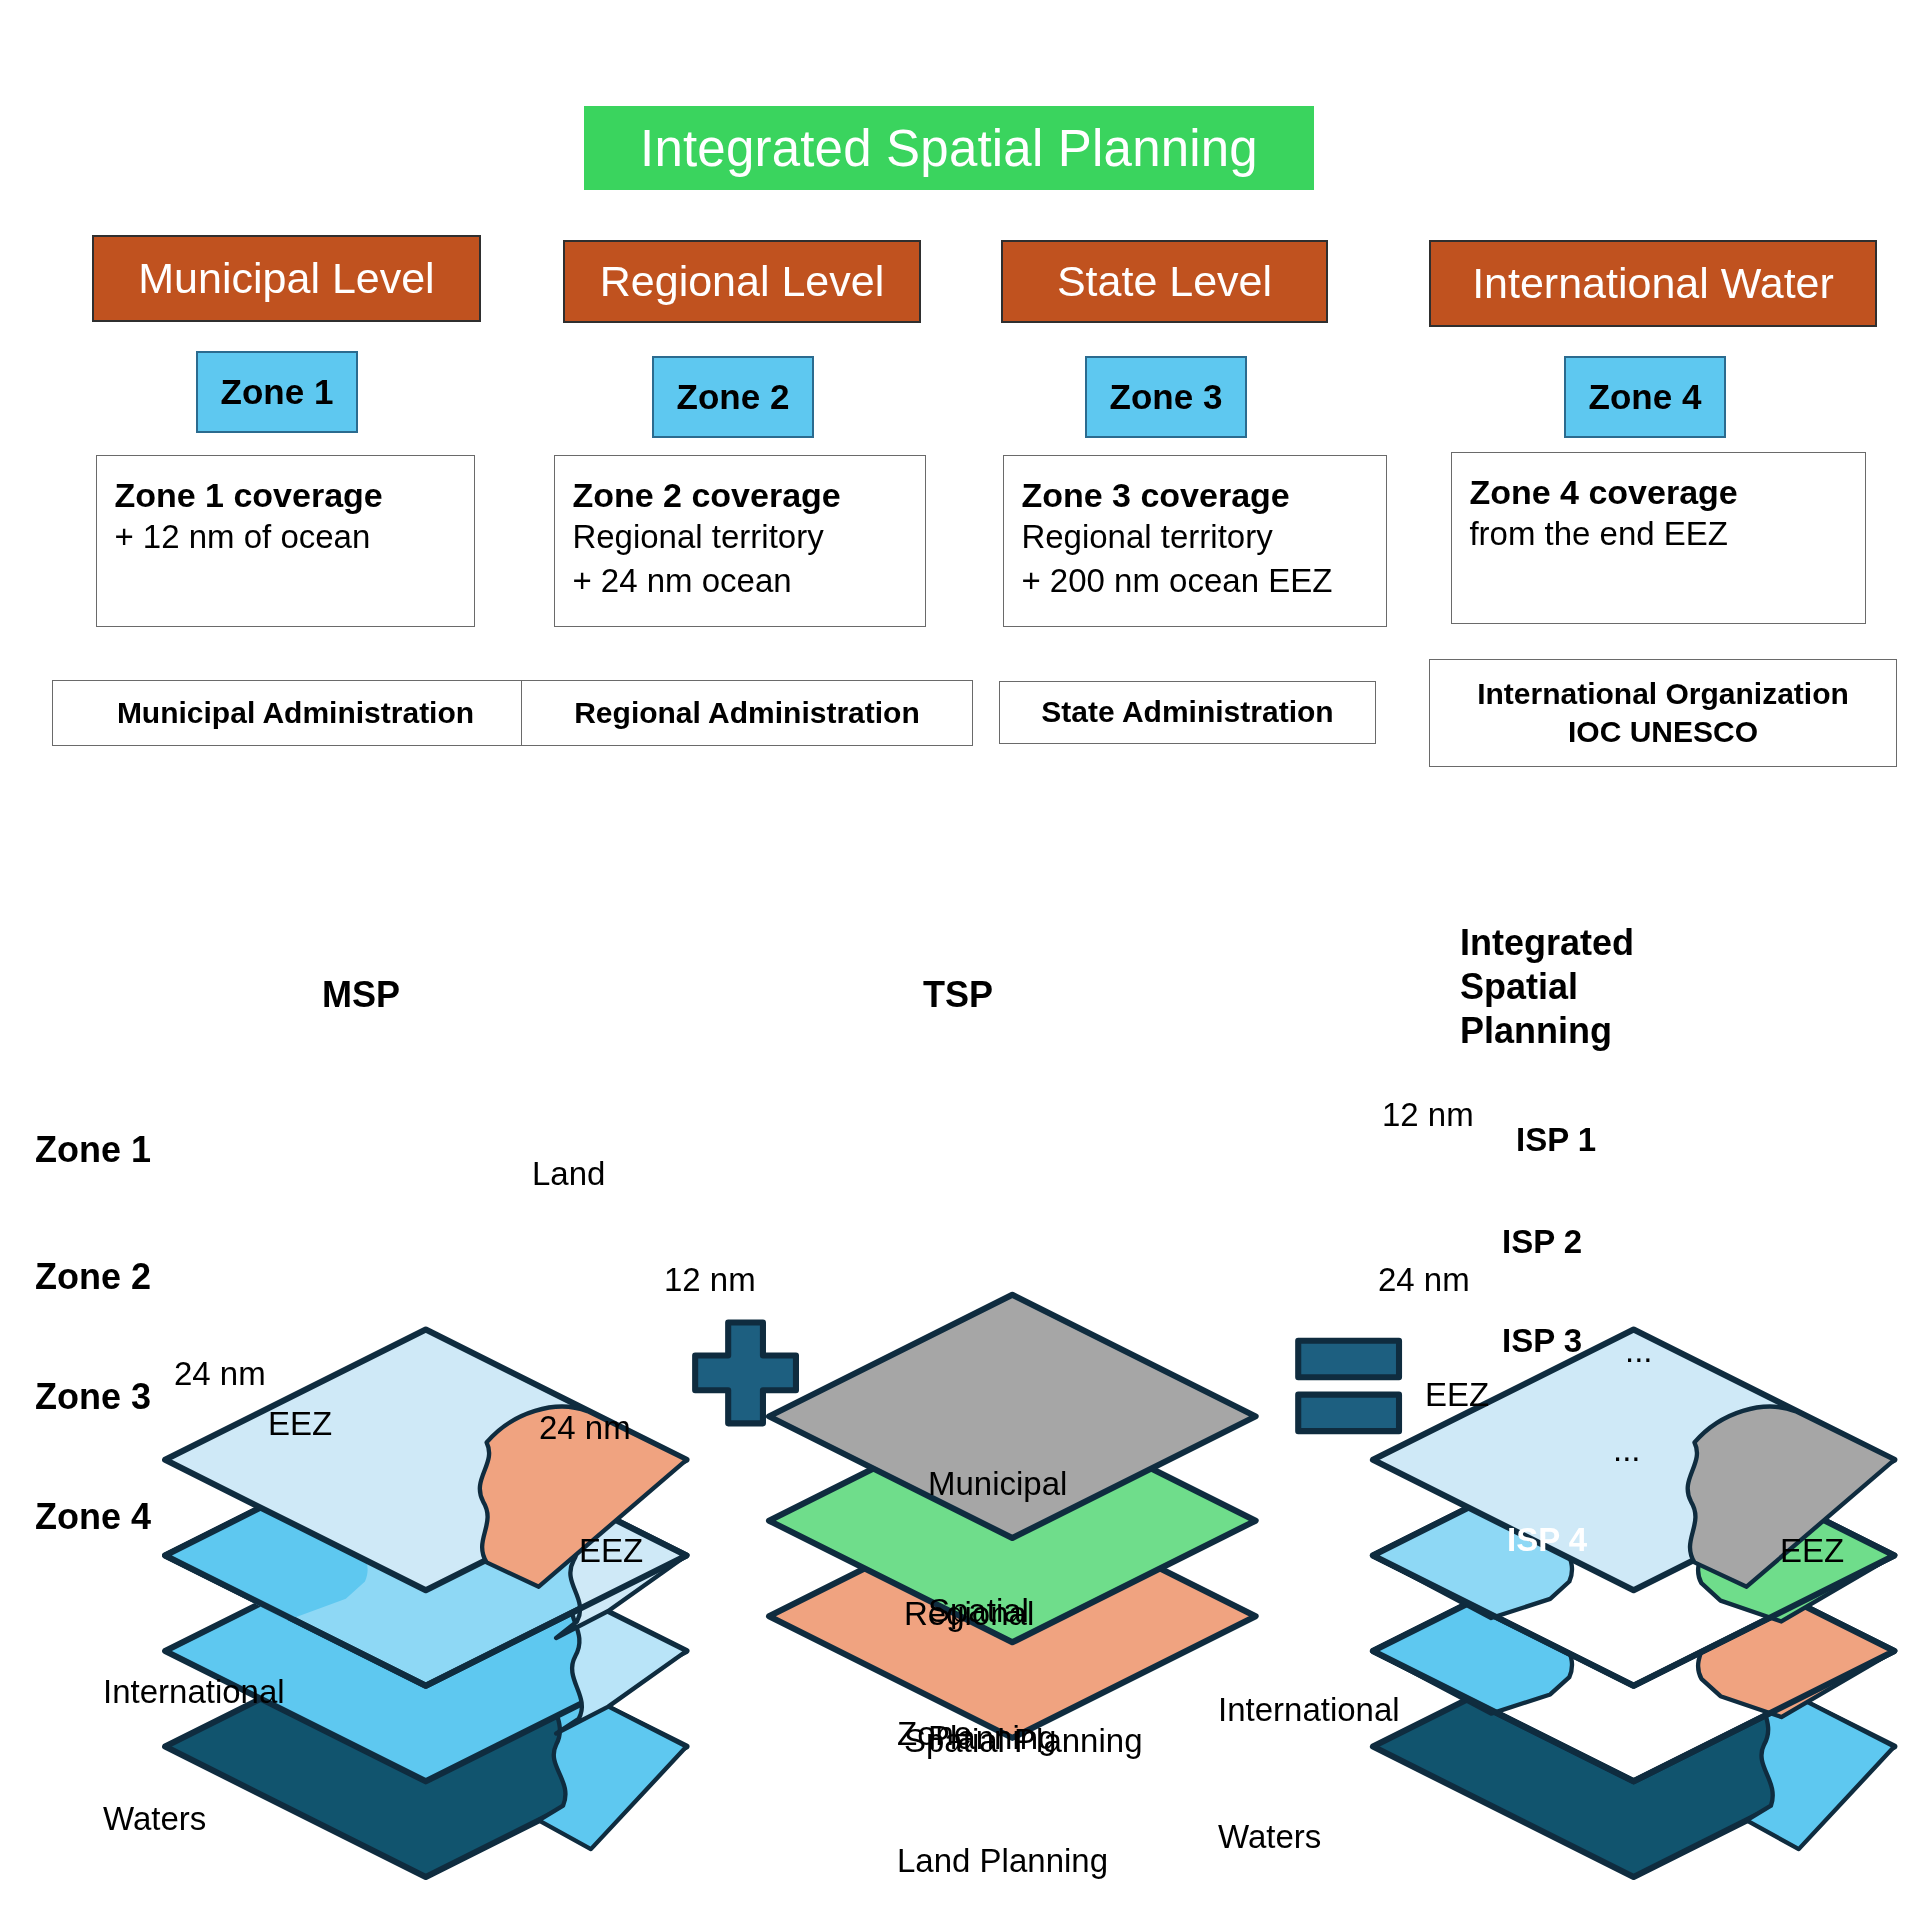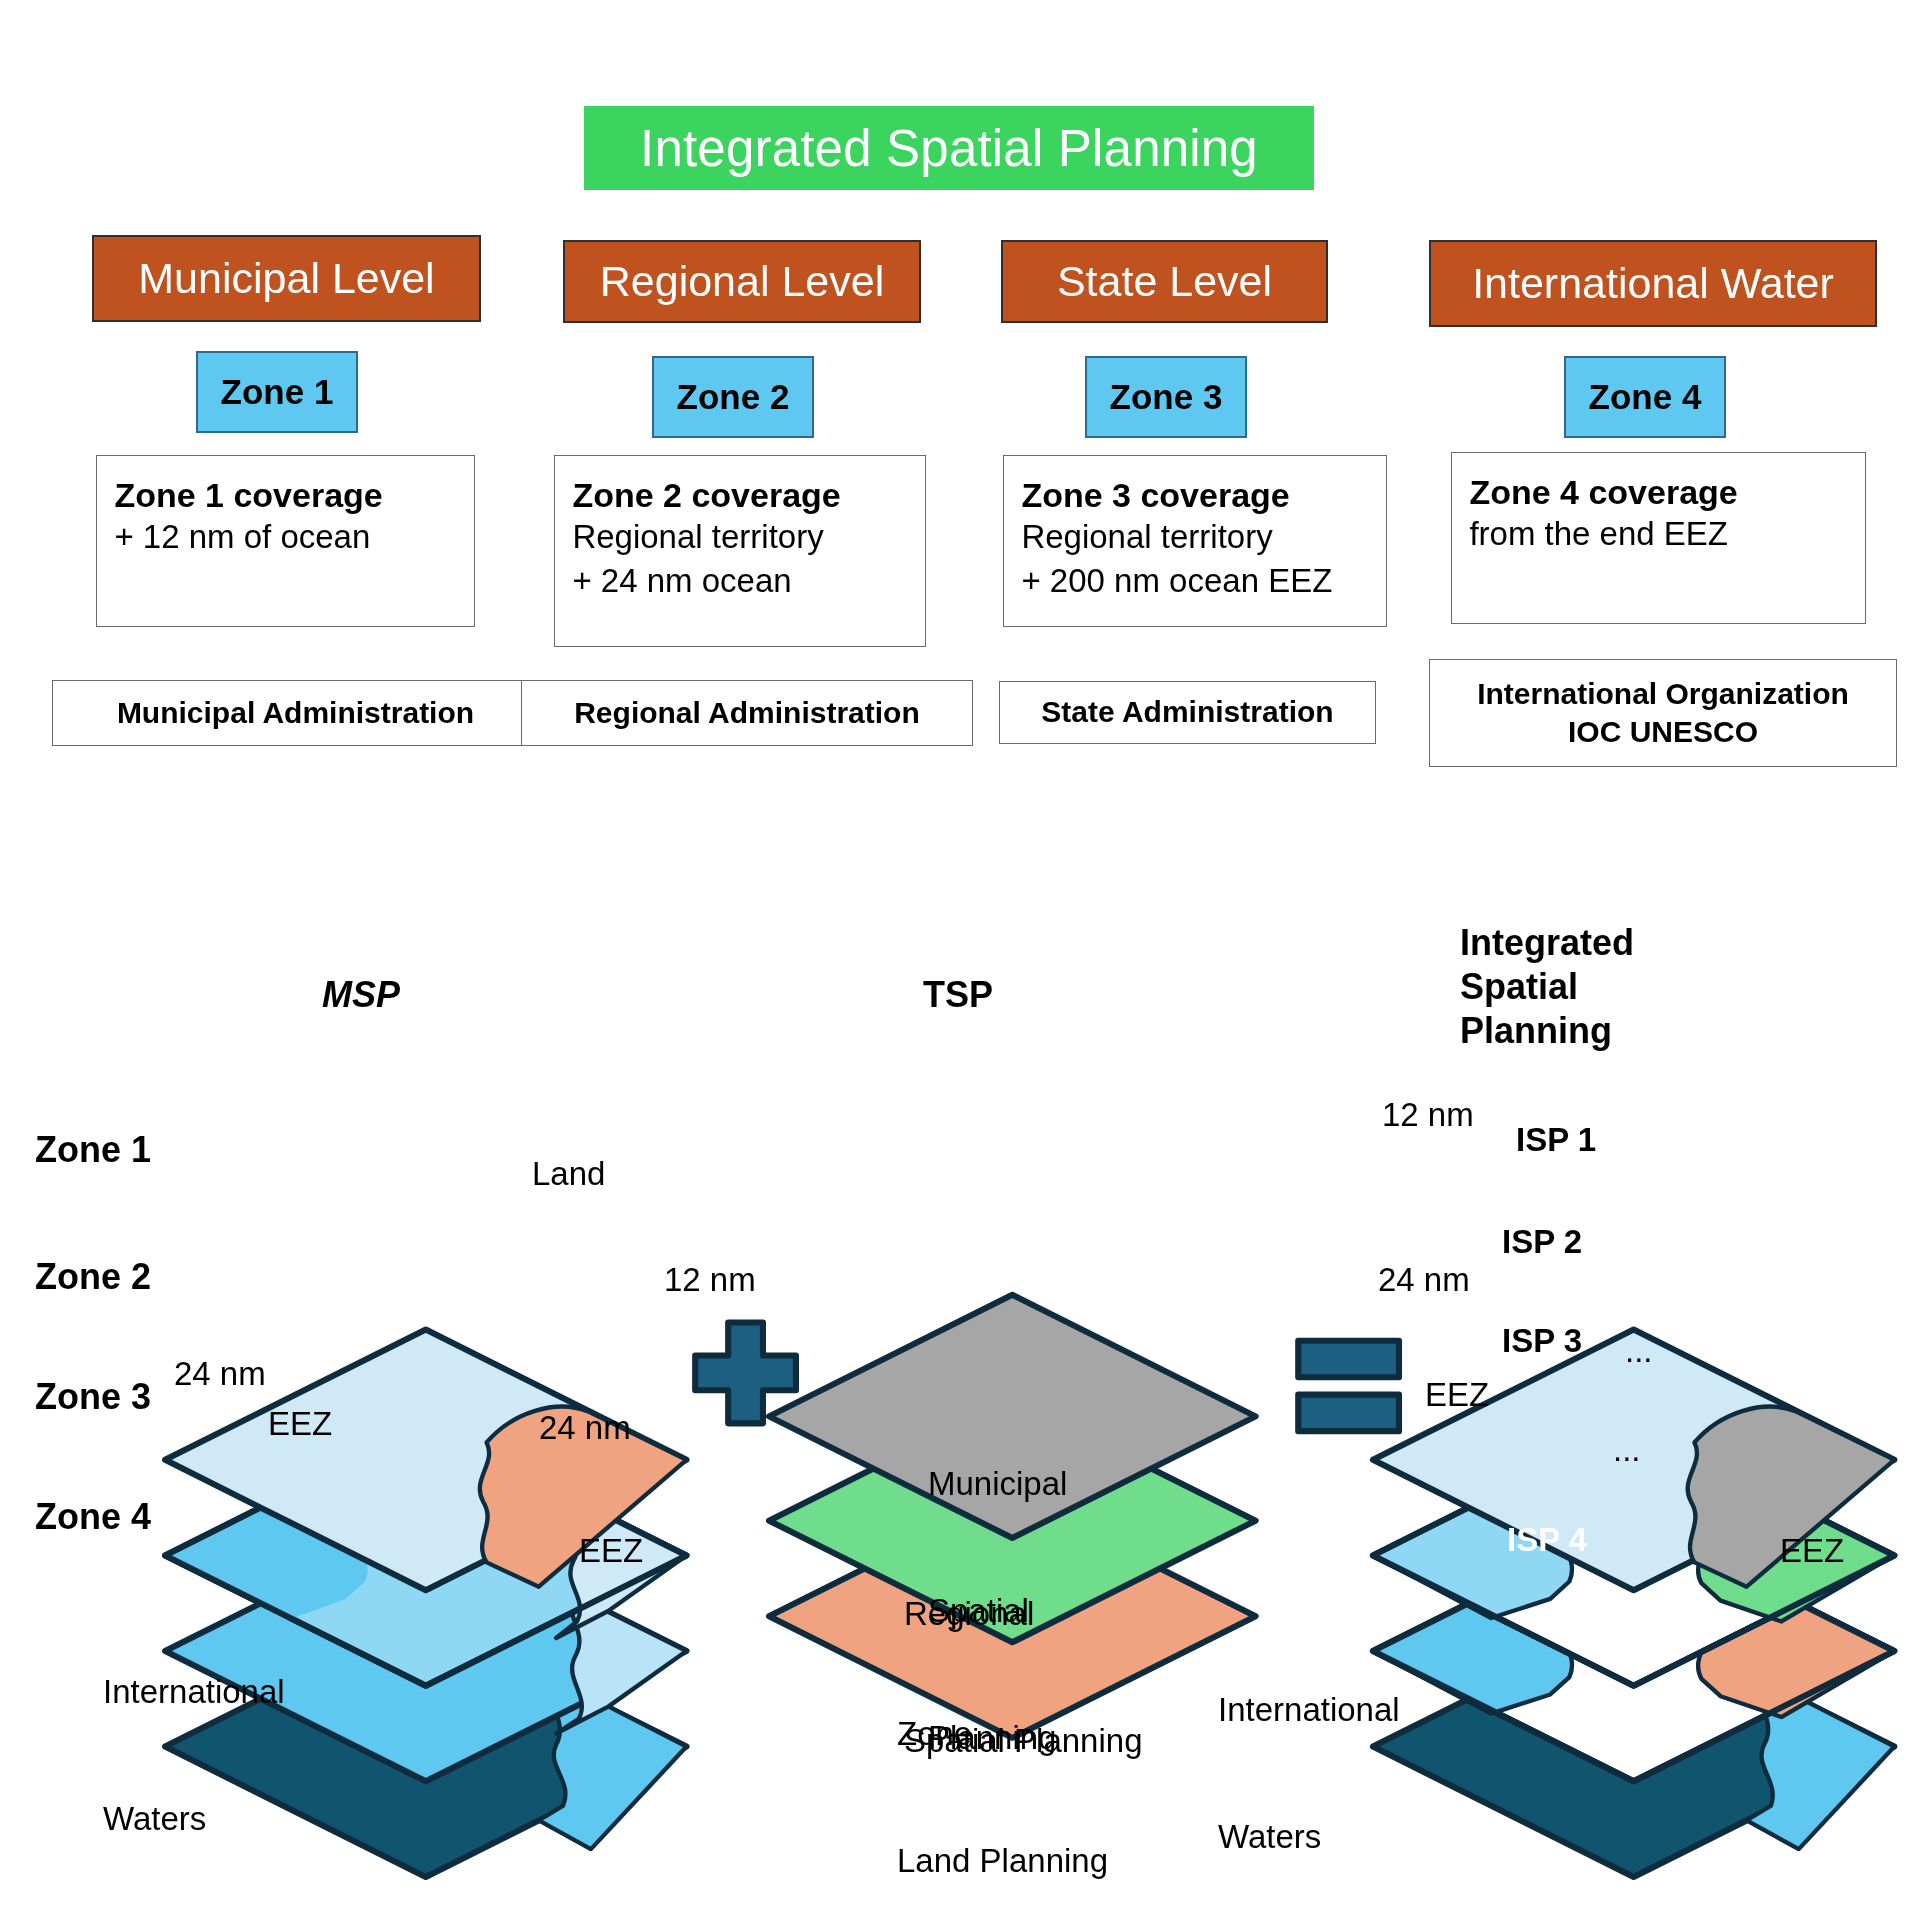--- a/index.html
+++ b/index.html
@@ -145,21 +145,21 @@
   </div>
   <div class="zone-badge" style="left:1564px; top:356px; width:162px; height:82px;">
     <span>Zone 4</span>
   </div>
 
   <div class="coverage-box" style="left:96px; top:455px; width:379px; height:172px;">
     <div class="cov-title">Zone 1 coverage</div>
     <div class="cov-line">+ 12 nm of ocean</div>
   </div>
 
-  <div class="coverage-box" style="left:554px; top:455px; width:372px; height:192px;">
+  <div class="coverage-box" style="left:554px; top:455px; width:372px; height:172px;">
     <div class="cov-title">Zone 2 coverage</div>
     <div class="cov-line">Regional territory</div>
     <div class="cov-line">+ 24 nm ocean</div>
   </div>
 
   <div class="coverage-box" style="left:1003px; top:455px; width:384px; height:172px;">
     <div class="cov-title">Zone 3 coverage</div>
     <div class="cov-line">Regional territory</div>
     <div class="cov-line">+ 200 nm ocean EEZ</div>
   </div>
@@ -179,21 +179,21 @@
     <span>State Administration</span>
   </div>
   <div class="admin-box" style="left:1429px; top:659px; width:468px; height:108px;">
     <span>International Organization</span>
     <span>IOC UNESCO</span>
   </div>
 </div>
 
 <div id="bottom-section">
 
-  <div class="stack-title" style="left:322px; top:139px; width:174px;font-style:italic;">MSP</div>
+  <div class="stack-title" style="left:322px; top:139px; width:174px;">MSP</div>
 
   <div class="stack-title" style="left:923px; top:139px; width:174px;">TSP</div>
 
   <div class="stack-title" style="left:1460px; top:87px; width:278px;">
     <div>Integrated</div>
     <div>Spatial</div>
     <div>Planning</div>
   </div>
 
   <div class="zone-row-label" style="left:35px; top:295px;">Zone 1</div>

